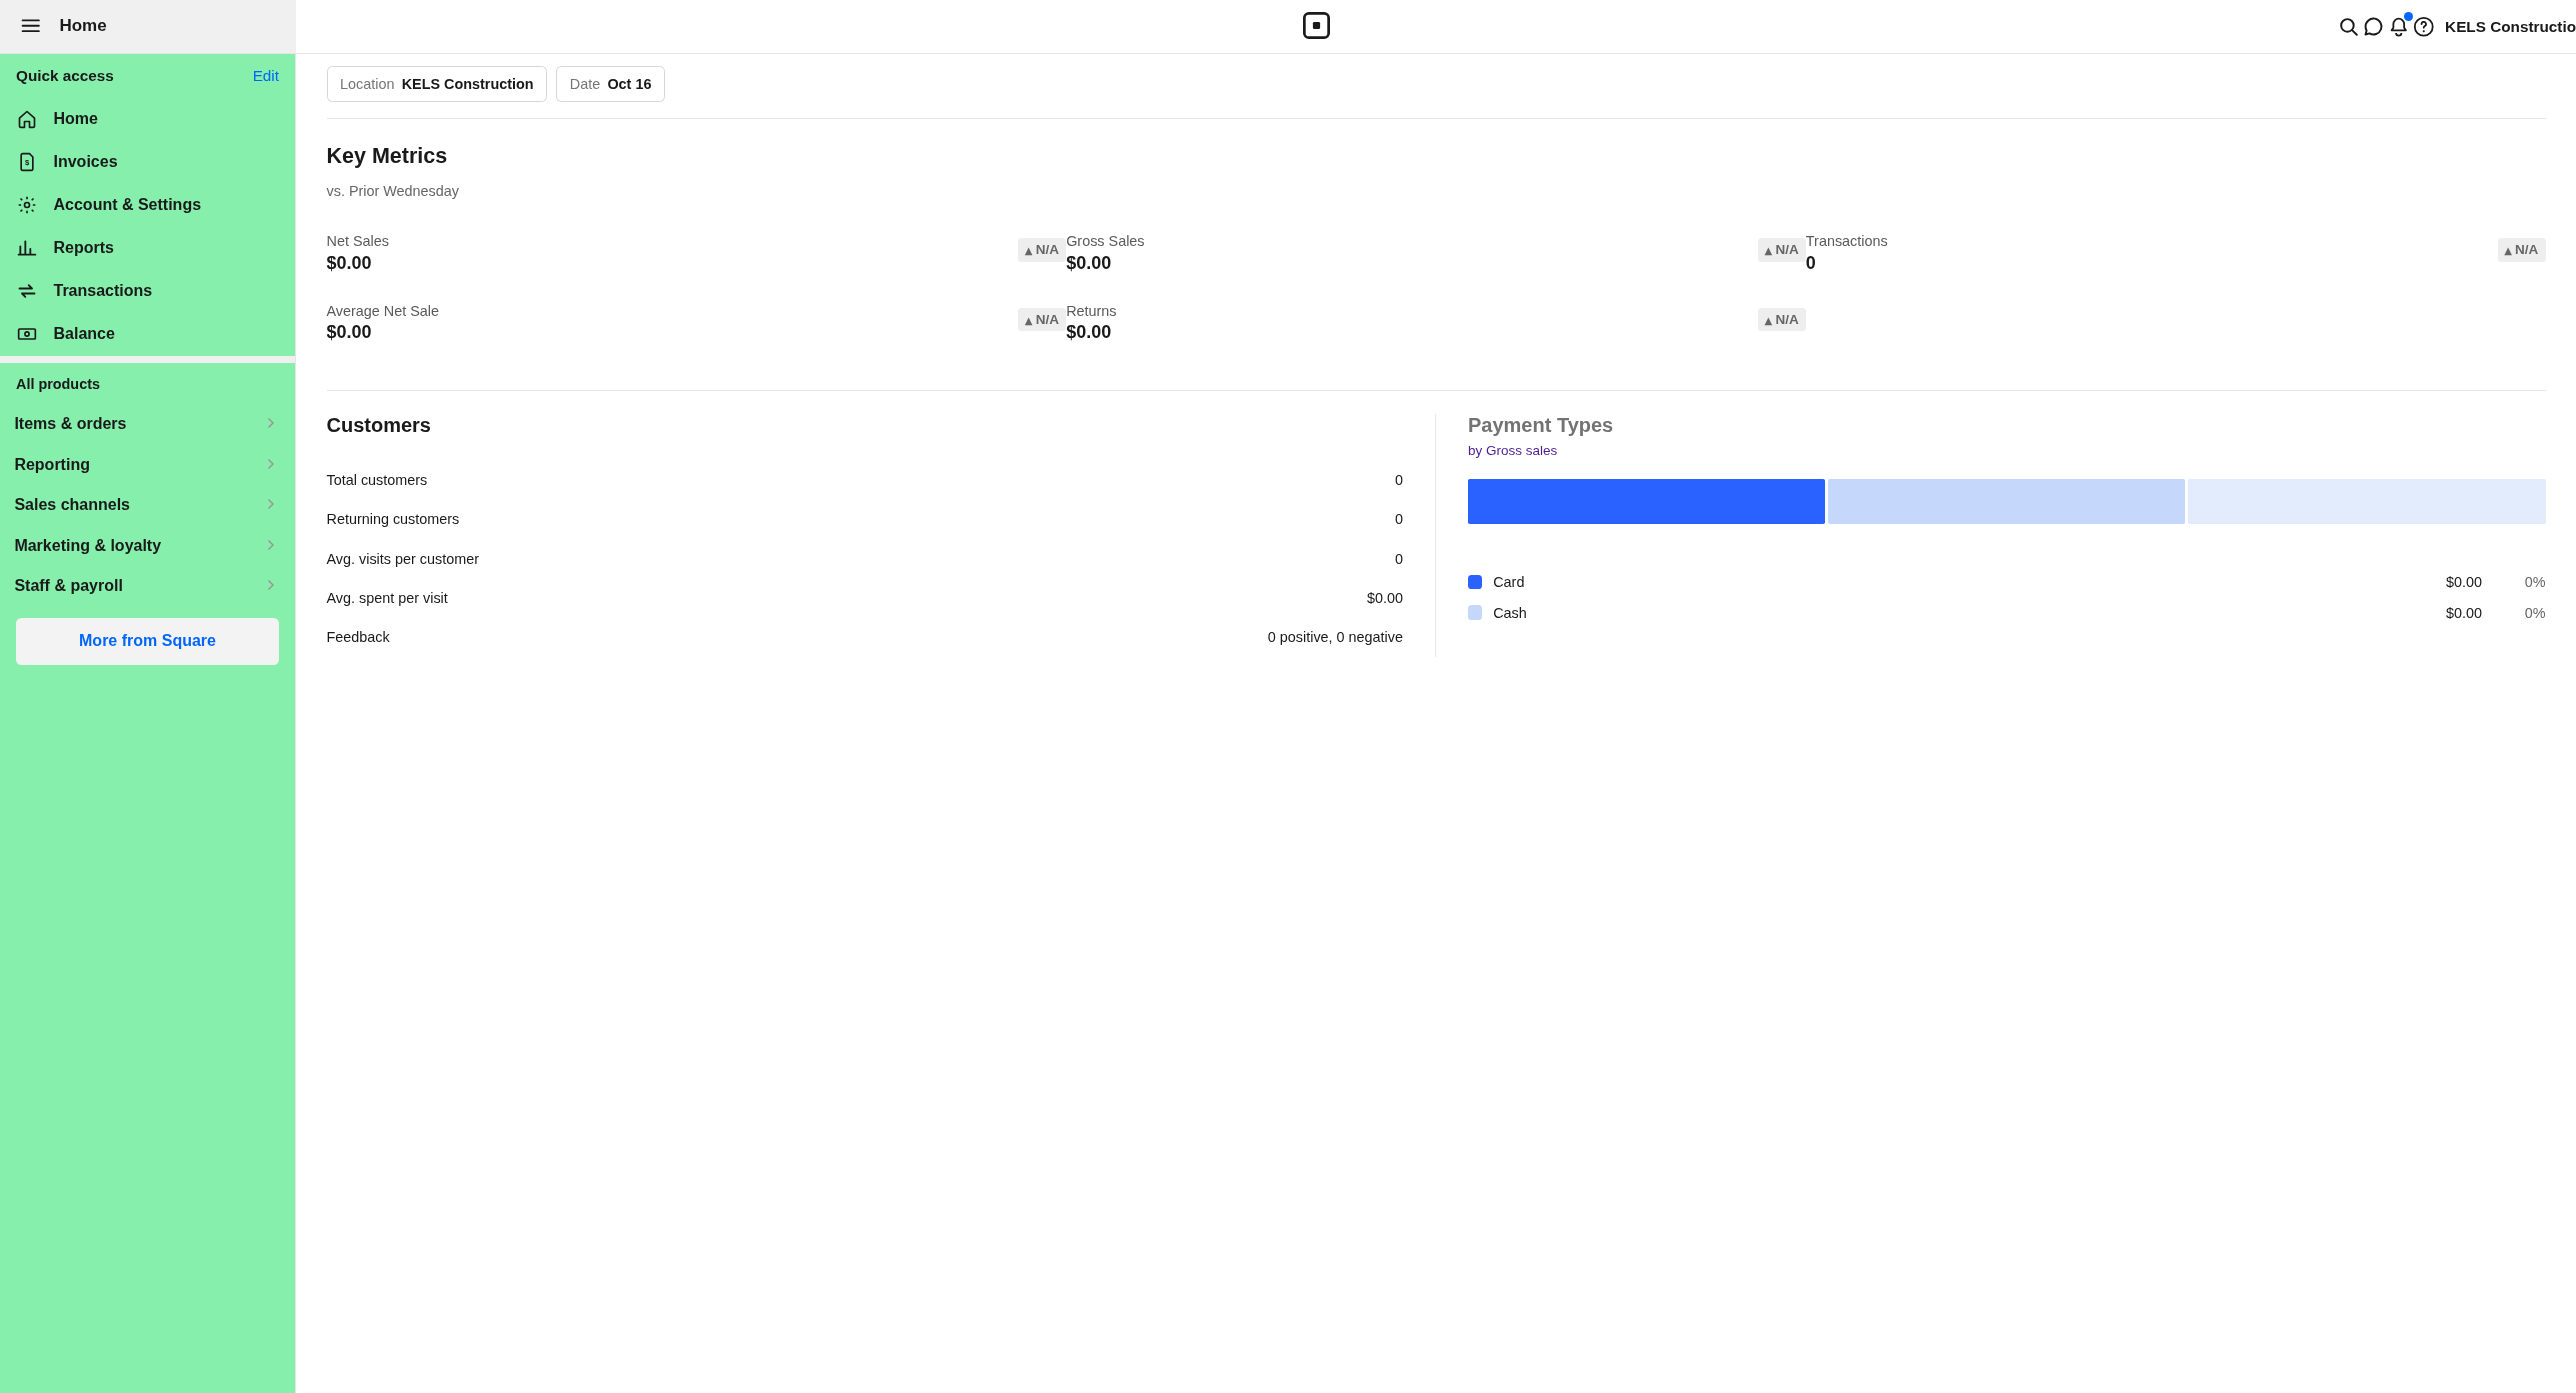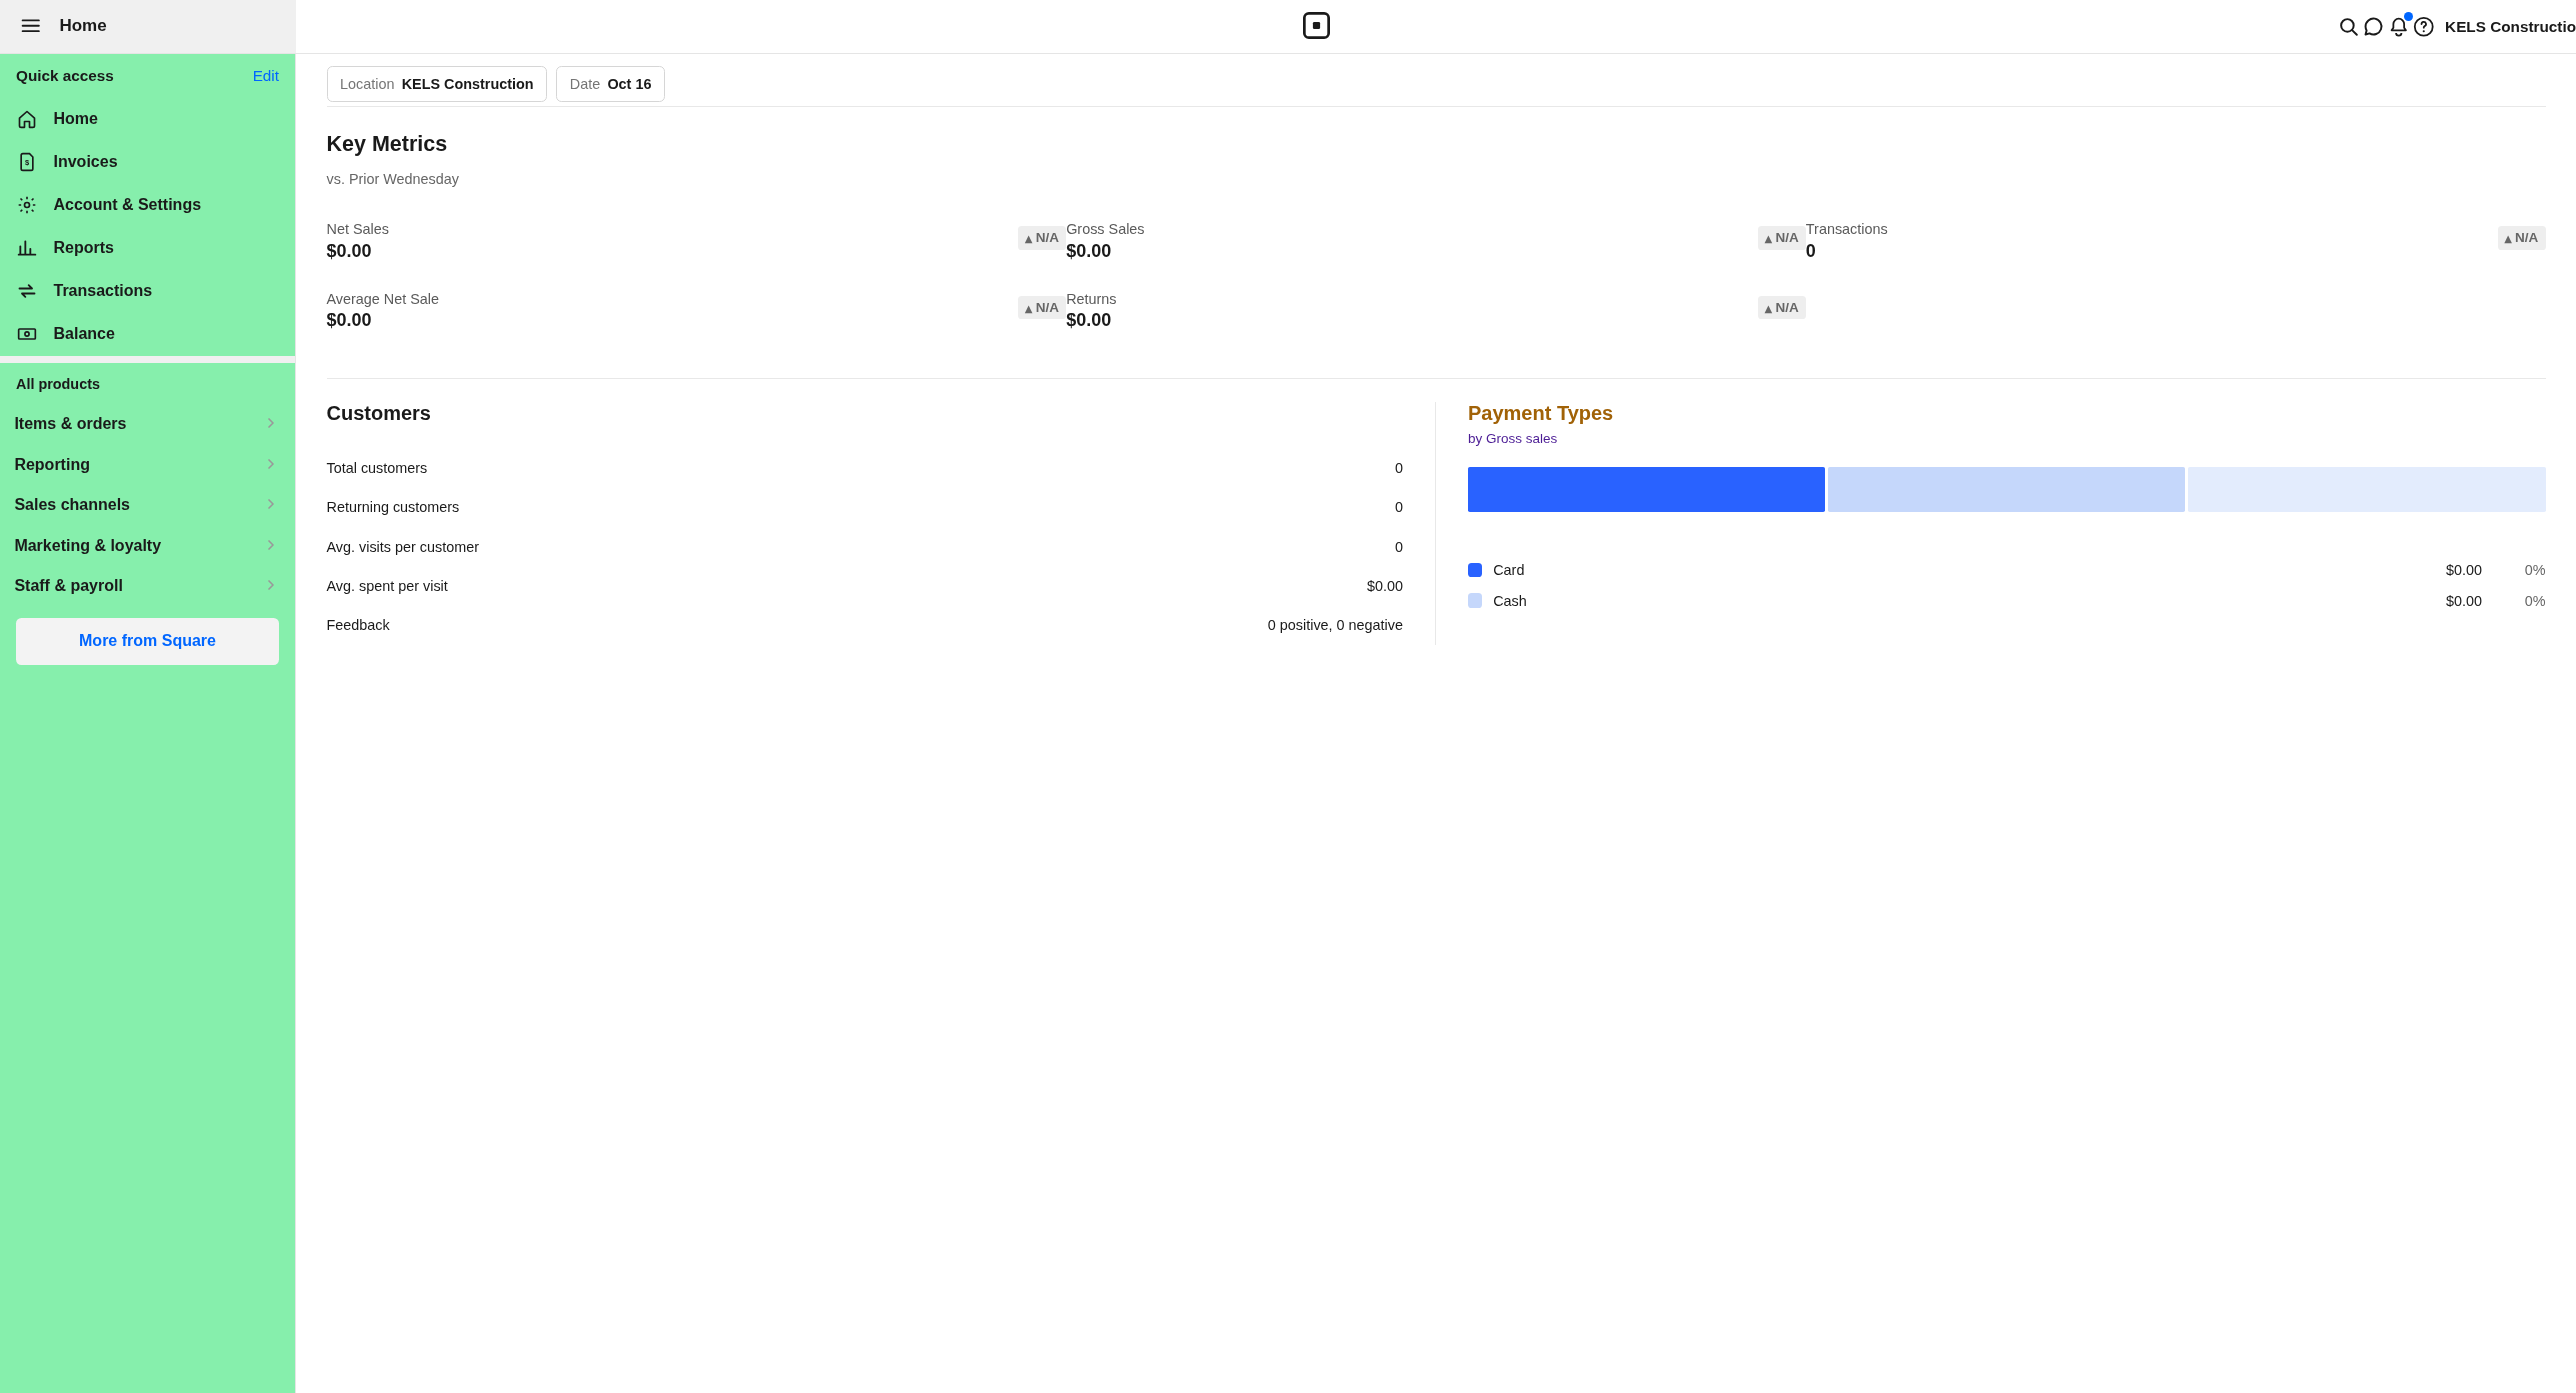--- a/index.html
+++ b/index.html
@@ -28,39 +28,39 @@
 .section-divider { height: 7.2px; background: #f0f0f0; }
 .all-products-title { padding: 12.6px 16px; font-size: 14.4px; font-weight: 700; }
 .group-item { display: flex; align-items: flex-start; justify-content: space-between; padding: 10.8px 16px 10.8px 14.4px; cursor: pointer; }
 .group-item .group-label { font-size: 16px; font-weight: 600; }
 .chevron { color: #888; }
 .more-btn-wrap { padding: 10.8px 16px; }
 .more-btn { width: 100%; padding: 14.4px; background: #f3f3f3; border: none; border-radius: 5.4px; font-size: 16px; font-weight: 600; color: #0066ff; cursor: pointer; }
 
 
 .main { flex: 1; padding: 66px 30.5px 0 30.5px; overflow-y: auto; height: 100vh; }
-.filters-row { display: flex; gap: 9px; margin-bottom: 25px; padding-bottom: 4px; border-bottom: 0.9px solid #e8e8e8;}
+.filters-row { display: flex; gap: 9px; margin-bottom: 25px; padding-bottom: 16px; border-bottom: 0.9px solid #e8e8e8;}
 .filter-pill { border: 0.9px solid #d6d6d6; border-radius: 5.4px; padding: 9px 12.6px; display: flex; align-items: center; gap: 7.2px; cursor: pointer; font-size: 14.4px; background: #fff; }
 .filter-label { color: #757575; }
 .filter-value { font-weight: 600; }
 
 .section-title { font-size: 21.5px; font-weight: 700; margin-top: 20px; }
 .section-sub { font-size: 14.4px; color: #666; margin-top: 14px; }
 
 .metrics-grid { display: grid; grid-template-columns: 1fr 1fr 1fr; margin-top: 25px; padding-bottom: 27px; border-bottom: 0.9px solid #e8e8e8;}
 .metric { display: flex; justify-content: space-between; align-items: flex-start; padding: 9px 0 20px 0; }
 .metric-left .metric-label { color: #5a5a5a; font-size: 14.4px; }
 .metric-left .metric-value { font-size: 18px; font-weight: 600; margin-top: 3.6px; }
 .delta-badge { background: #eee; color: #666; font-size: 13.5px; font-weight: 600; padding: 3.6px 7.2px; border-radius: 3.6px; display: flex; align-items: center; gap: 3.6px; margin-top: 5.4px; }
 
 .two-col { display: grid; grid-template-columns: 1fr 1fr; gap: 0; margin-top: 23px; }
 .col-left { padding-right: 32px; border-right: 0.9px solid #e8e8e8; }
 .col-right { padding-left: 32px; }
 .sub-title { font-size: 20px; font-weight: 700; }
-.sub-title.link { color: #a16207; cursor: pointer; }
+.sub-title.link { color: #737373; cursor: pointer; }
 .sub-caption { font-size: 13.5px; color: #4c1d95; margin-top: 5.4px; }
 .kv-list { margin-top: 23px; }
 .kv-row { display: flex; justify-content: space-between; padding: 11.7px 0; font-size: 14.4px; }
 .kv-row .kv-label {}
 .kv-row .kv-value { }
 
 .pt-bar { display: flex; gap: 2.7px; margin-top: 21.5px; height: 45px; }
 .pt-seg { flex: 1; border-radius: 1.8px; }
 .pt-seg.c1 { background: #2962ff; }
 .pt-seg.c2 { background: #c5d7fb; }

